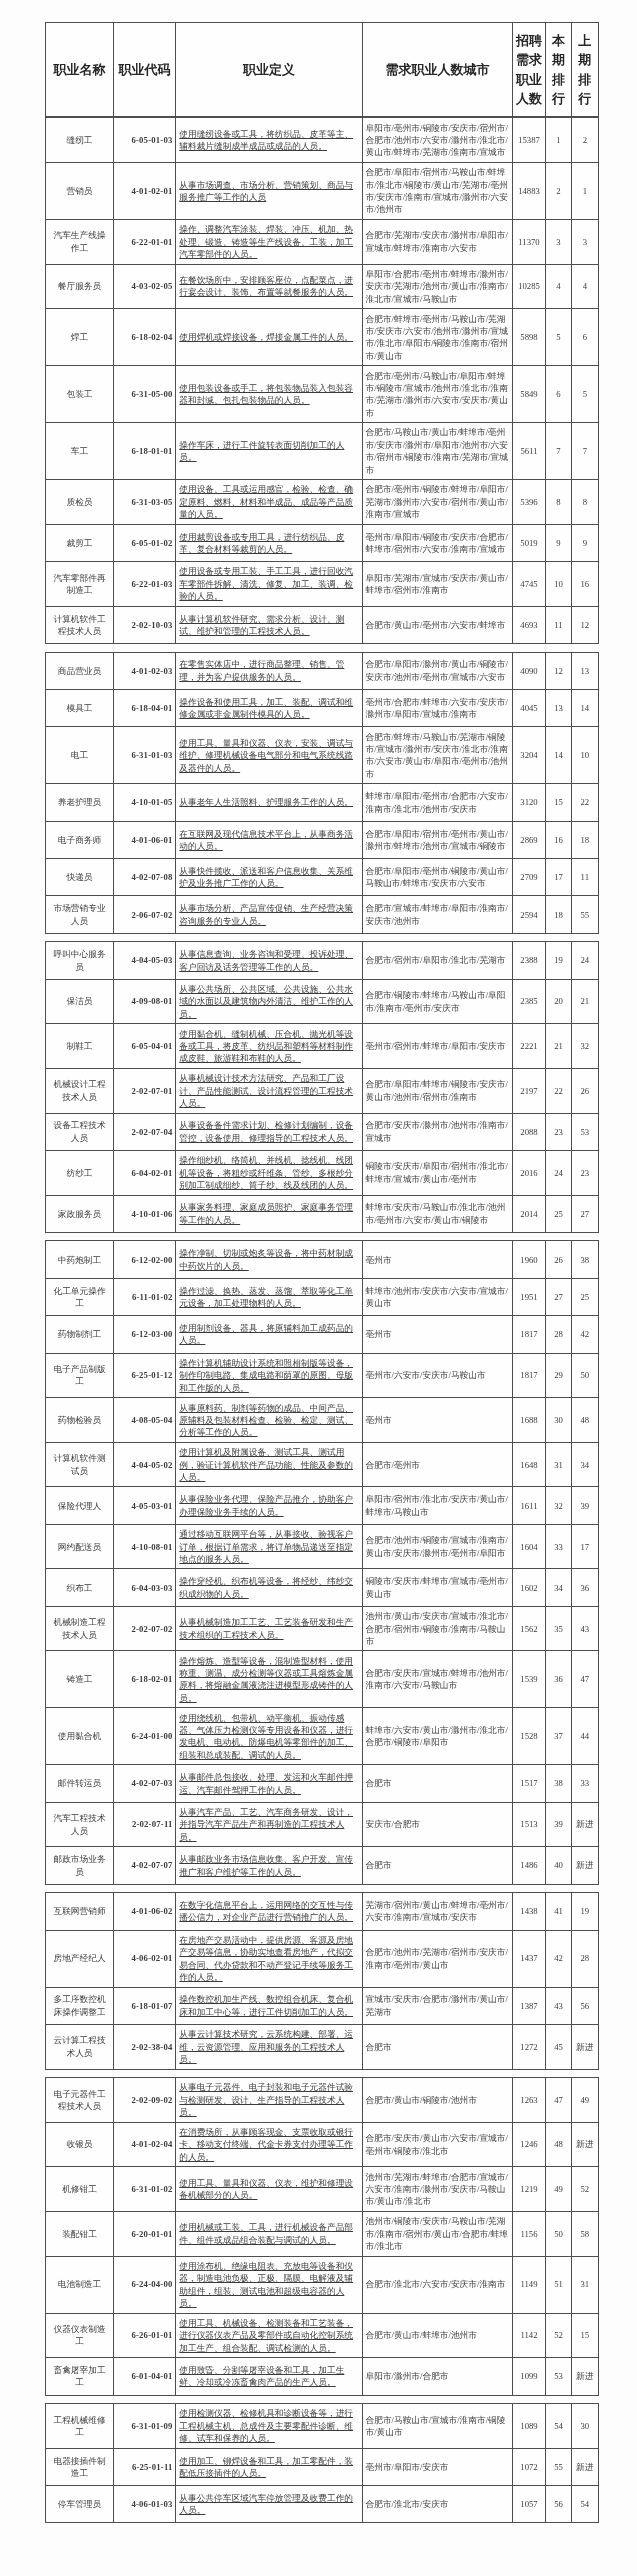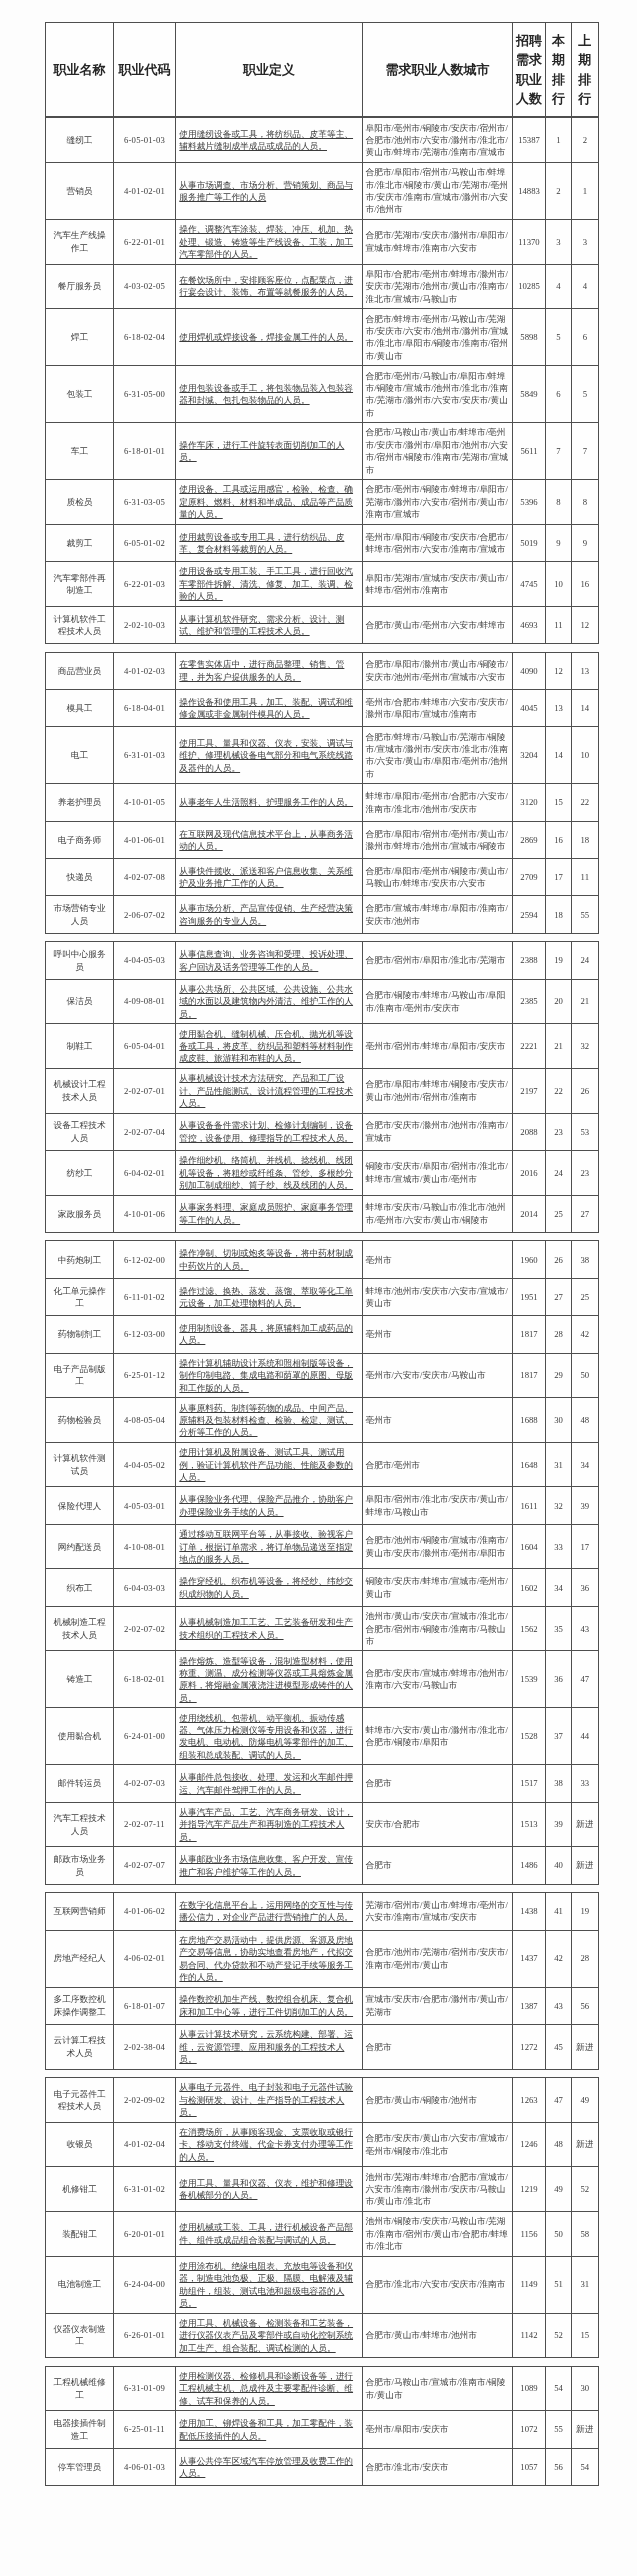--- a/index.html
+++ b/index.html
@@ -44,21 +44,21 @@
     padding: 7.5px 1.7px;
     line-height: 1.5;
   }
   .occ-table td {
     font-size: 8.7px;
     line-height: 1.42;
     padding: 4.2px 2.5px;
     height: 28px;
   }
   td.col-name  { text-align: center; padding: 4.2px 3.3px; }
-  td.col-code  { text-align: center; letter-spacing: 0.2px; }
+  td.col-code  { text-align: right; letter-spacing: 0.2px; font-weight: bold; }
   td.col-def   { text-align: left; padding: 3.3px 1.7px 3.3px 3.3px; text-decoration: underline; }
   td.col-city  { text-align: left; padding: 3.3px 0.8px 3.3px 2.5px; }
   td.col-num   { text-align: center; }
 </style>
 </head>
 <body>
 
 <div class="page">
   <div id="table-wrap">
     <table class="occ-table">
@@ -602,20 +602,29 @@
           </tr>
           <tr>
             <td class="col-name">仪器仪表制造工</td>
             <td class="col-code">6-26-01-01</td>
             <td class="col-def">使用工具、机械设备、检测装备和工艺装备，进行仪器仪表产品及零部件或自动化控制系统加工生产、组合装配、调试检测的人员。</td>
             <td class="col-city">合肥市/黄山市/蚌埠市/池州市</td>
             <td class="col-num">1142</td>
             <td class="col-num">52</td>
             <td class="col-num">15</td>
           </tr>
+          <tr>
+            <td class="col-name">畜禽屠宰加工工</td>
+            <td class="col-code">6-01-04-01</td>
+            <td class="col-def">使用致昏、分割等屠宰设备和工具，加工生鲜、冷却或冷冻畜禽肉产品的生产人员。</td>
+            <td class="col-city">阜阳市/滁州市/合肥市</td>
+            <td class="col-num">1099</td>
+            <td class="col-num">53</td>
+            <td class="col-num">新进</td>
+          </tr>
         </tbody>
       </table>
       <table class="occ-table gap">
         <colgroup>
           <col class="c1">
           <col class="c2">
           <col class="c3">
           <col class="c4">
           <col class="c5">
           <col class="c6">

